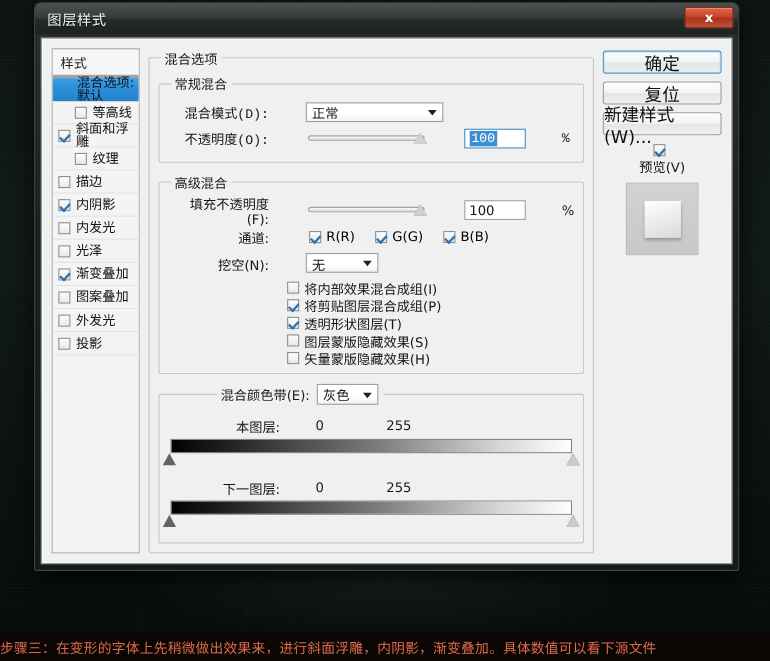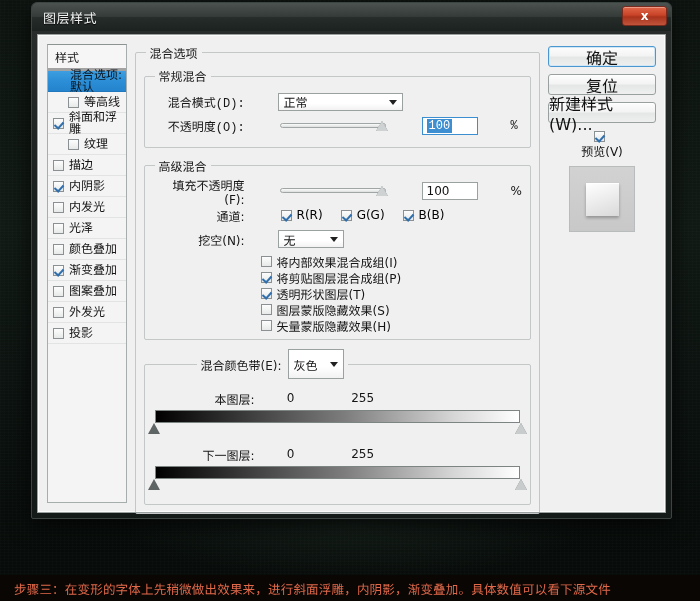--- a/index.html
+++ b/index.html
@@ -287,21 +287,21 @@
     box-shadow: 0 2px 3px rgba(0,0,0,0.28), inset 0 1px 0 #fff;
   }
 
   
   .caption-bar {
     position: absolute;
     left: 0; right: 0; bottom: 0;
     height: 26px;
     background: #0a0603;
     display: flex; align-items: center;
-    padding-left: 14px;
+    padding-left: 0;
     overflow: hidden;
   }
   .caption-text {
     font-size: 12.5px;
     color: #e0694a;
     white-space: nowrap;
     letter-spacing: 0.2px;
   }
 </style>
 </head>
@@ -345,24 +345,20 @@
             <span class="cb checked"></span>
             <span class="si-label">内阴影</span>
           </div>
           <div class="style-item">
             <span class="cb"></span>
             <span class="si-label">内发光</span>
           </div>
           <div class="style-item">
             <span class="cb"></span>
             <span class="si-label">光泽</span>
-          </div>
-          <div class="style-item">
-            <span class="cb"></span>
-            <span class="si-label">颜色叠加</span>
           </div>
           <div class="style-item">
             <span class="cb checked"></span>
             <span class="si-label">渐变叠加</span>
           </div>
           <div class="style-item">
             <span class="cb"></span>
             <span class="si-label">图案叠加</span>
           </div>
           <div class="style-item">
@@ -466,21 +462,21 @@
                 <span class="cb"></span>
                 <span>矢量蒙版隐藏效果(H)</span>
               </div>
             </div>
         </fieldset>
 
         <fieldset class="grp" style="padding:8px 10px 12px;">
           <legend style="margin-left:42px;">
             <span style="display:inline-flex; align-items:center;">
               <span>混合颜色带(E):</span>
-              <span class="select" style="width:56px; height:30px; margin-left:6px; display:inline-flex;">
+              <span class="select" style="width:56px; height:19px; margin-left:6px; display:inline-flex;">
                 <span>灰色</span>
                 <span class="arr"></span>
               </span>
             </span>
           </legend>
 
           <div class="bi-head" style="margin-top:2px;">
             <span style="width:100px; text-align:right;">本图层:</span>
             <span style="width:72px; text-align:center;">0</span>
             <span style="width:72px; text-align:center;">255</span>

